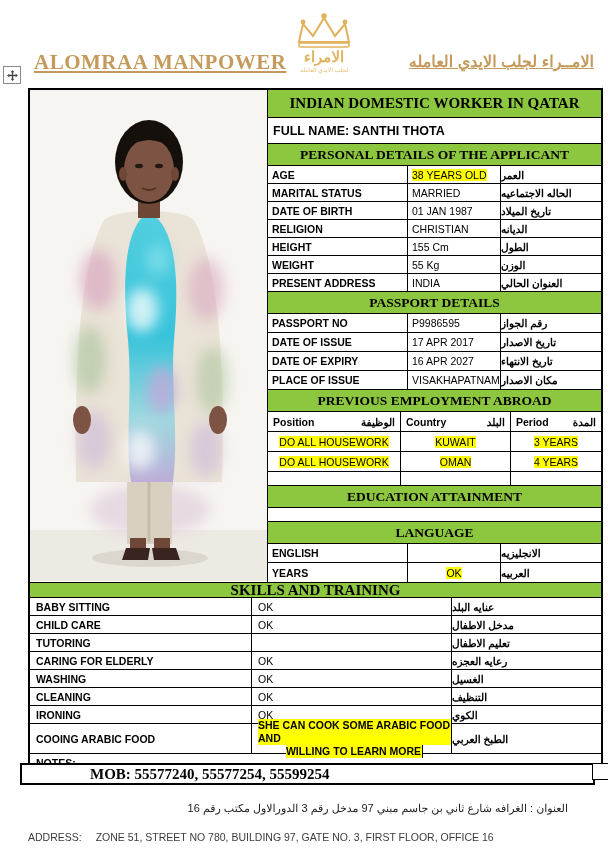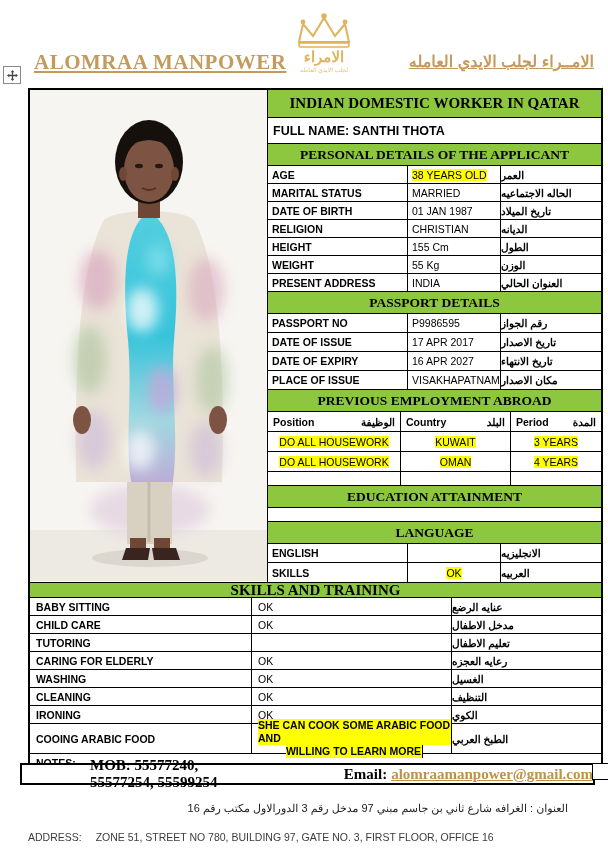--- a/index.html
+++ b/index.html
@@ -280,34 +280,34 @@
       <div class="ghdr h2">EDUCATION ATTAINMENT</div>
       <div class="empty-r"></div>
 
       <div class="ghdr h2">LANGUAGE</div>
       <div class="r3" style="height:19px">
         <div class="cl">ENGLISH</div>
         <div class="cv"></div>
         <div class="car">الانجليزيه</div>
       </div>
       <div class="r3" style="height:19px;border-bottom:0">
-        <div class="cl">SKILLS</div>
+        <div class="cl">YEARS</div>
         <div class="cv" style="justify-content:center;padding-left:0">
             <span class="hl">OK</span>
           </div>
         <div class="car">العربيه</div>
       </div>
     </div>
   </div>
 
   <div class="skhdr" style="border-top:1px solid #000">SKILLS AND TRAINING</div>
   <div class="sr">
     <div class="sl">BABY SITTING</div>
     <div class="sv">OK</div>
-    <div class="sar">عنايه الرضع</div>
+    <div class="sar">عنايه البلد</div>
   </div>
   <div class="sr">
     <div class="sl">CHILD CARE</div>
     <div class="sv">OK</div>
     <div class="sar">مدخل الاطفال</div>
   </div>
   <div class="sr">
     <div class="sl">TUTORING</div>
     <div class="sv"></div>
     <div class="sar">تعليم الاطفال</div>
@@ -338,22 +338,19 @@
       <span>SHE CAN COOK SOME ARABIC FOOD AND</span>
       <span class="caret">WILLING TO LEARN MORE</span>
     </div>
     <div class="sar">الطبخ العربي</div>
   </div>
   <div class="notes">NOTES:</div>
 </div>
 
 <div class="mobbox">
   <span class="mob">MOB: 55577240, 55577254, 55599254</span>
-  <span class="email-wrap">
-    <span>Email:</span><a class="email-link">alomraamanpower@gmail.com</a>
-  </span>
   <span class="endbox"></span>
 </div>
 
 <div class="f-ar">العنوان : الغرافه شارع ثاني بن جاسم مبني 97 مدخل رقم 3 الدورالاول مكتب رقم 16</div>
 <div class="f-en">
   <b>ADDRESS:</b><span>ZONE 51, STREET NO 780, BUILDING 97, GATE NO. 3, FIRST FLOOR, OFFICE 16</span>
 </div>
 
 </body></html>

